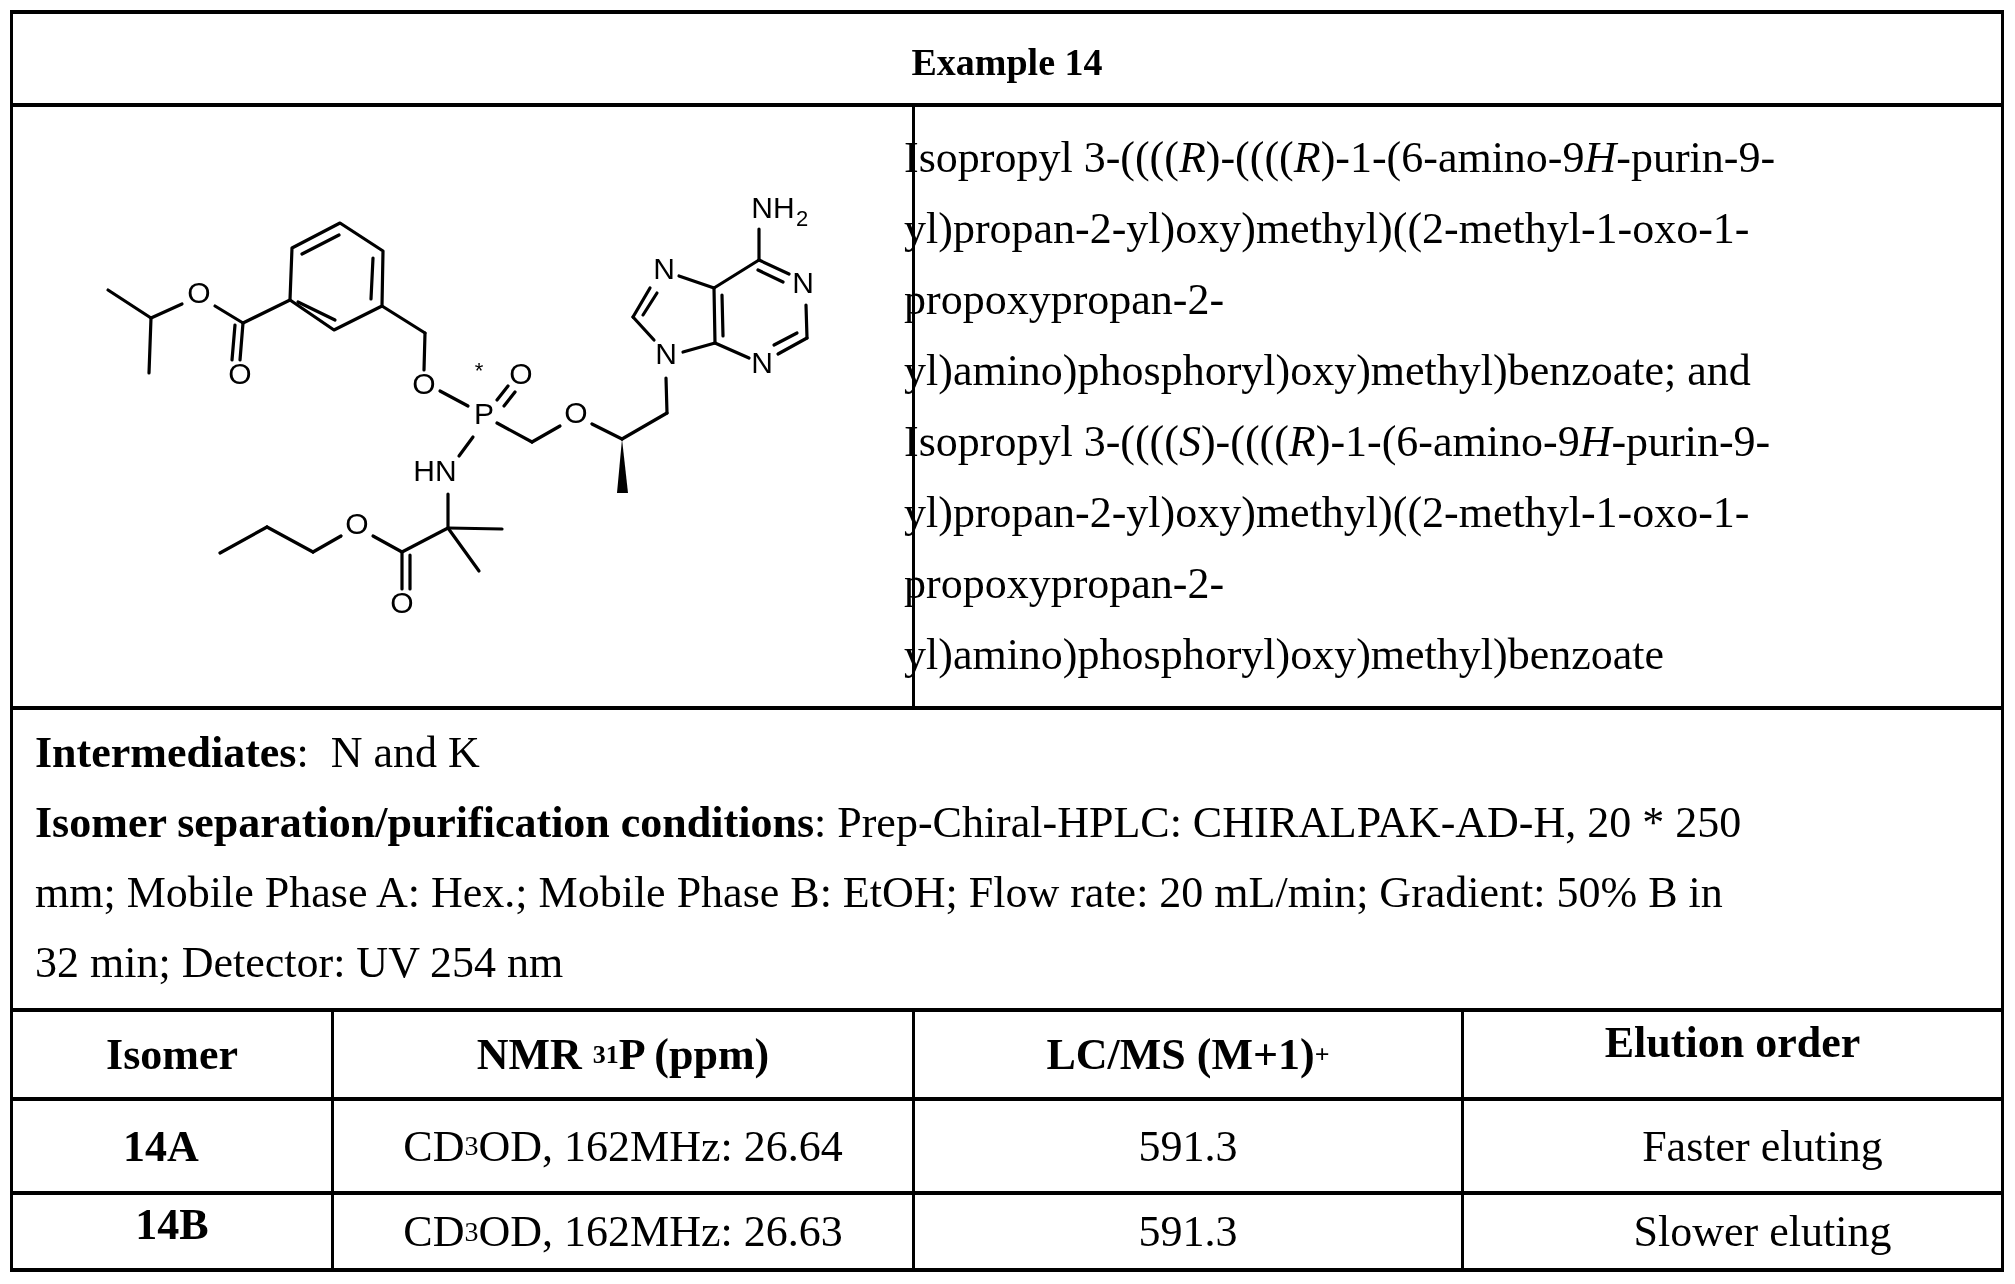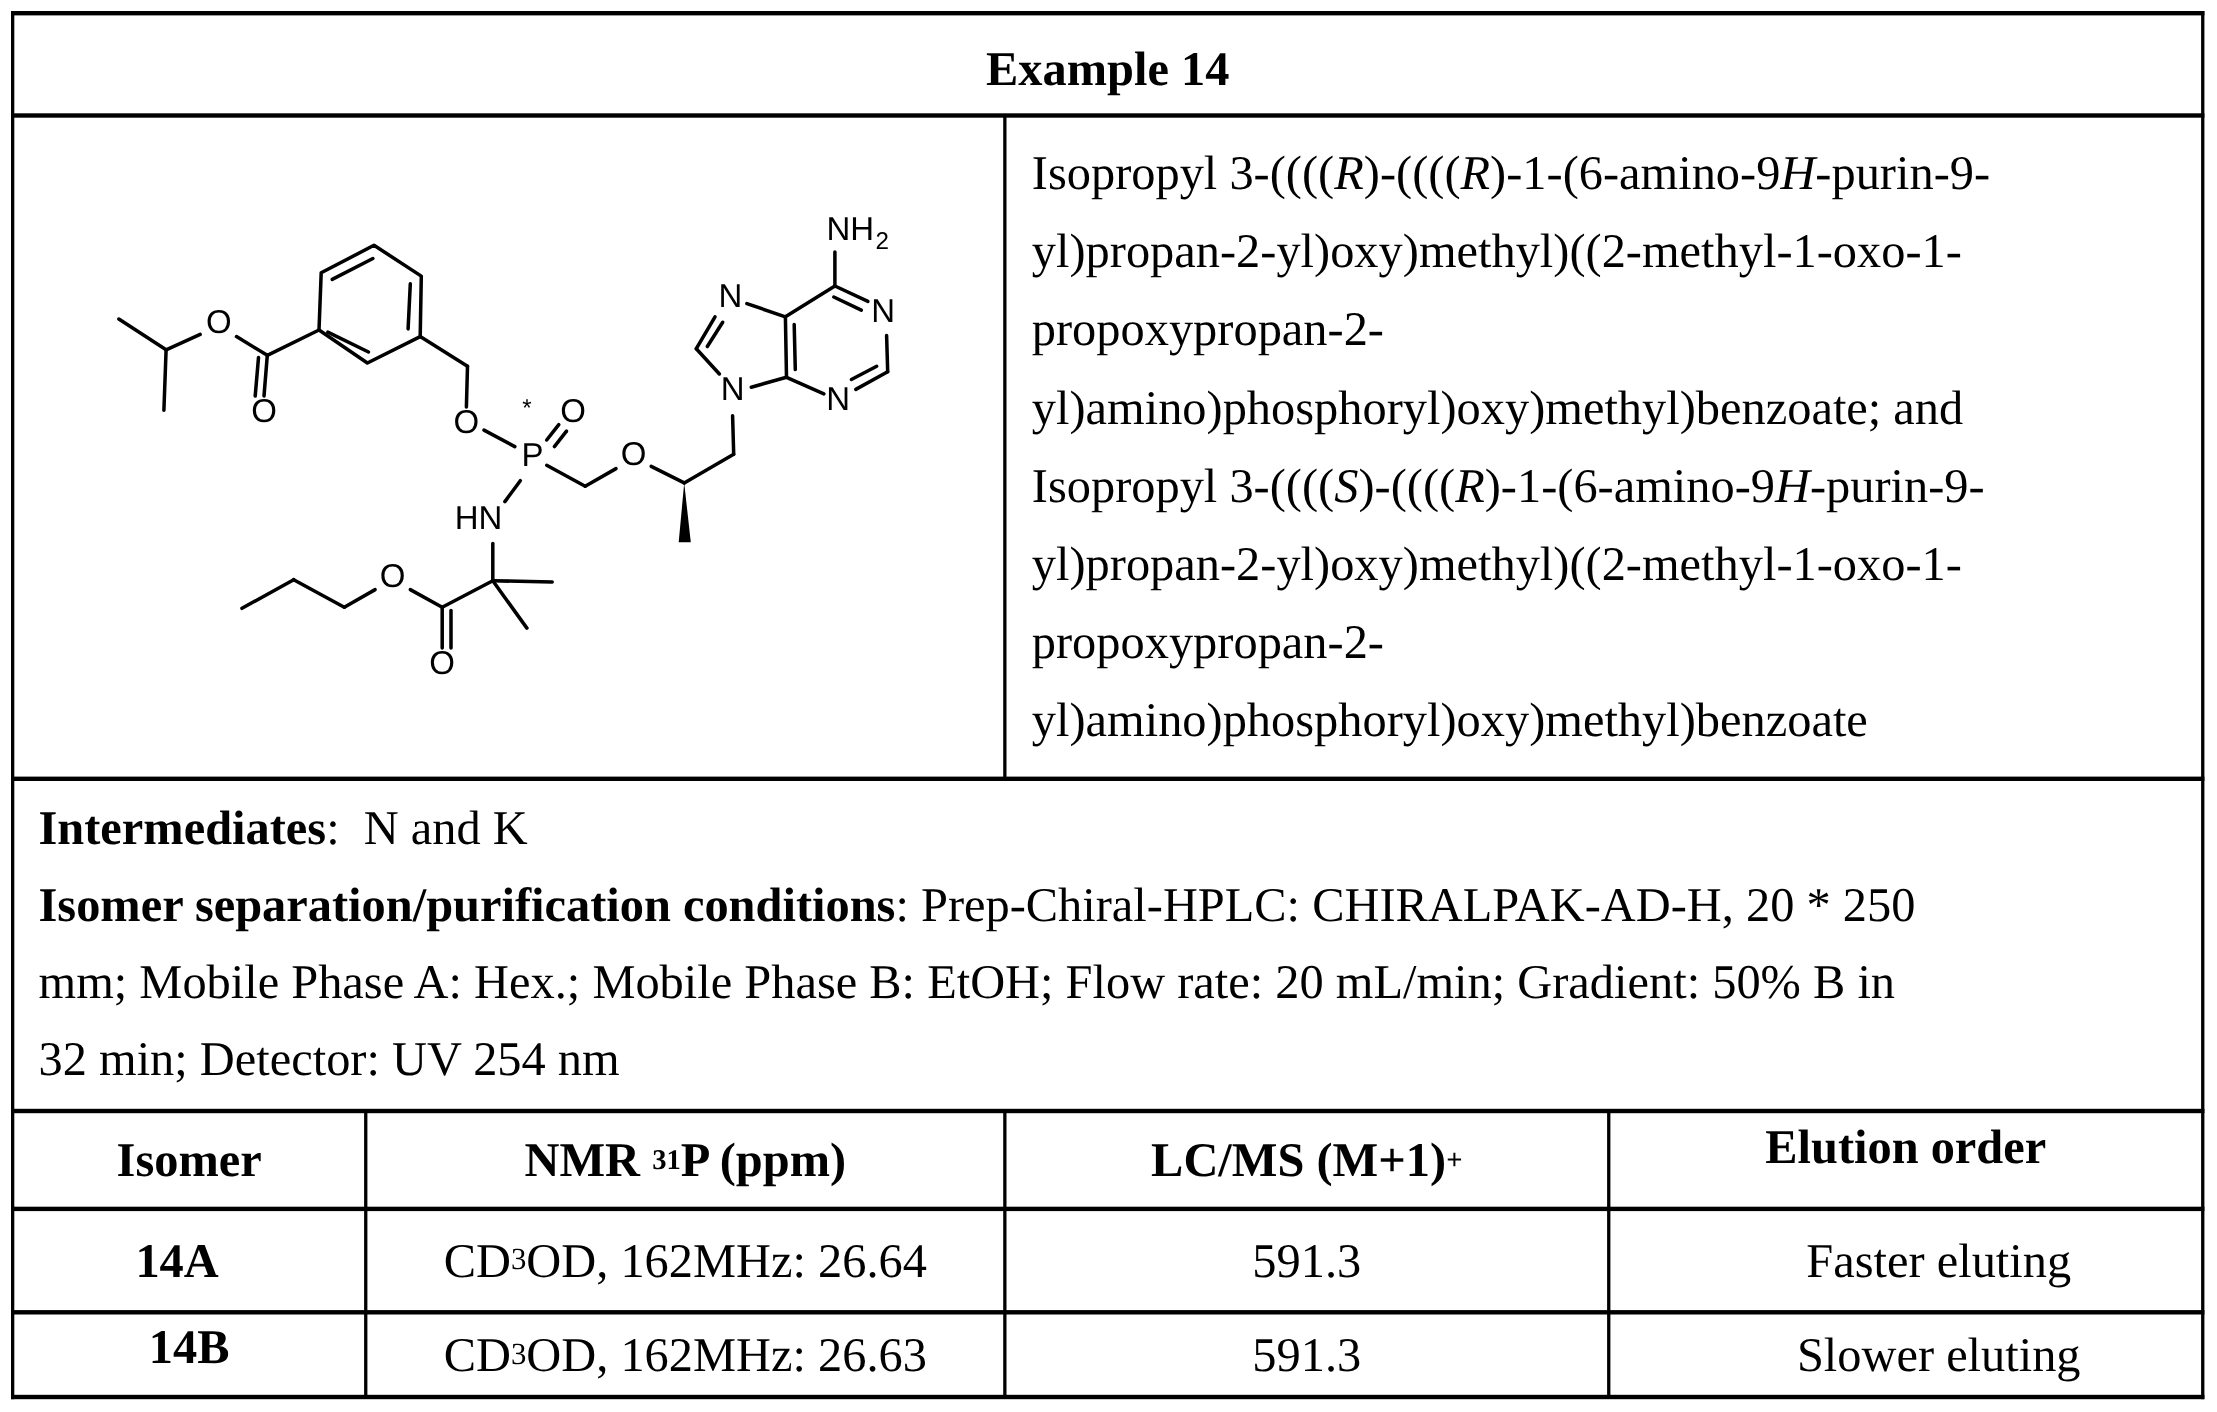--- a/index.html
+++ b/index.html
@@ -15,33 +15,33 @@
       font-family: "Liberation Serif", "DejaVu Serif", serif;
       color: #000000;
     }
     .hline { position: absolute; background: #000; height: 4px; }
     .vline { position: absolute; background: #000; width: 3px; }
 
     .title {
       position: absolute;
       left: 11px; top: 11px; width: 1992px; height: 94px;
       display: flex; align-items: center; justify-content: center;
-      font-weight: bold; font-size: 44px;
+      font-weight: bold; font-size: 38px;
       padding-top: 4px;
     }
 
     .structure-cell {
       position: absolute;
       left: 11px; top: 105px; width: 903px; height: 603px;
     }
     .structure-cell svg { position: absolute; left: -11px; top: -105px; }
 
     .name-cell {
       position: absolute;
-      left: 938px; top: 122px; width: 1050px;
+      left: 904px; top: 122px; width: 1050px;
       font-size: 44px; line-height: 71px;
     }
     .name-cell .line { white-space: nowrap; height: 71px; }
     .name-cell i { font-style: italic; }
 
     .intermediates-cell {
       position: absolute;
       left: 35px; top: 718px; width: 1960px;
       font-size: 44px; line-height: 70px; font-family: Liberation Serif, serif;
     }

